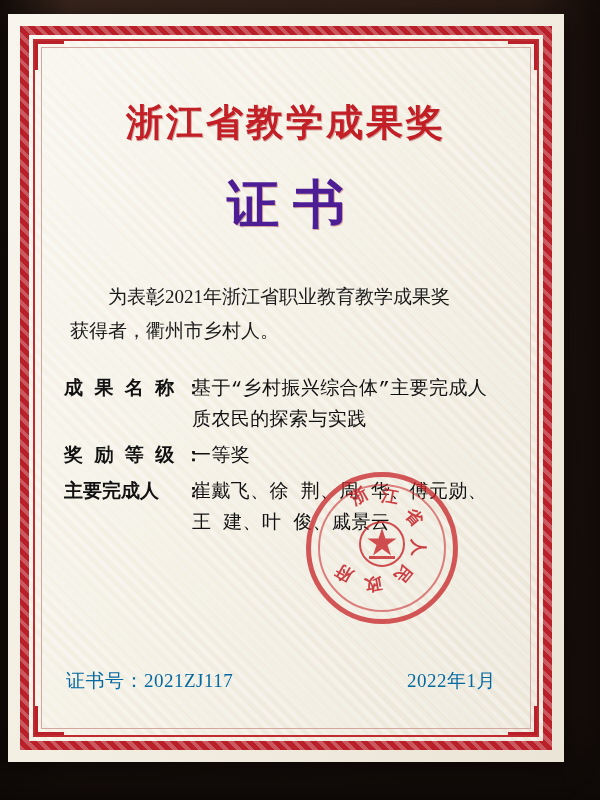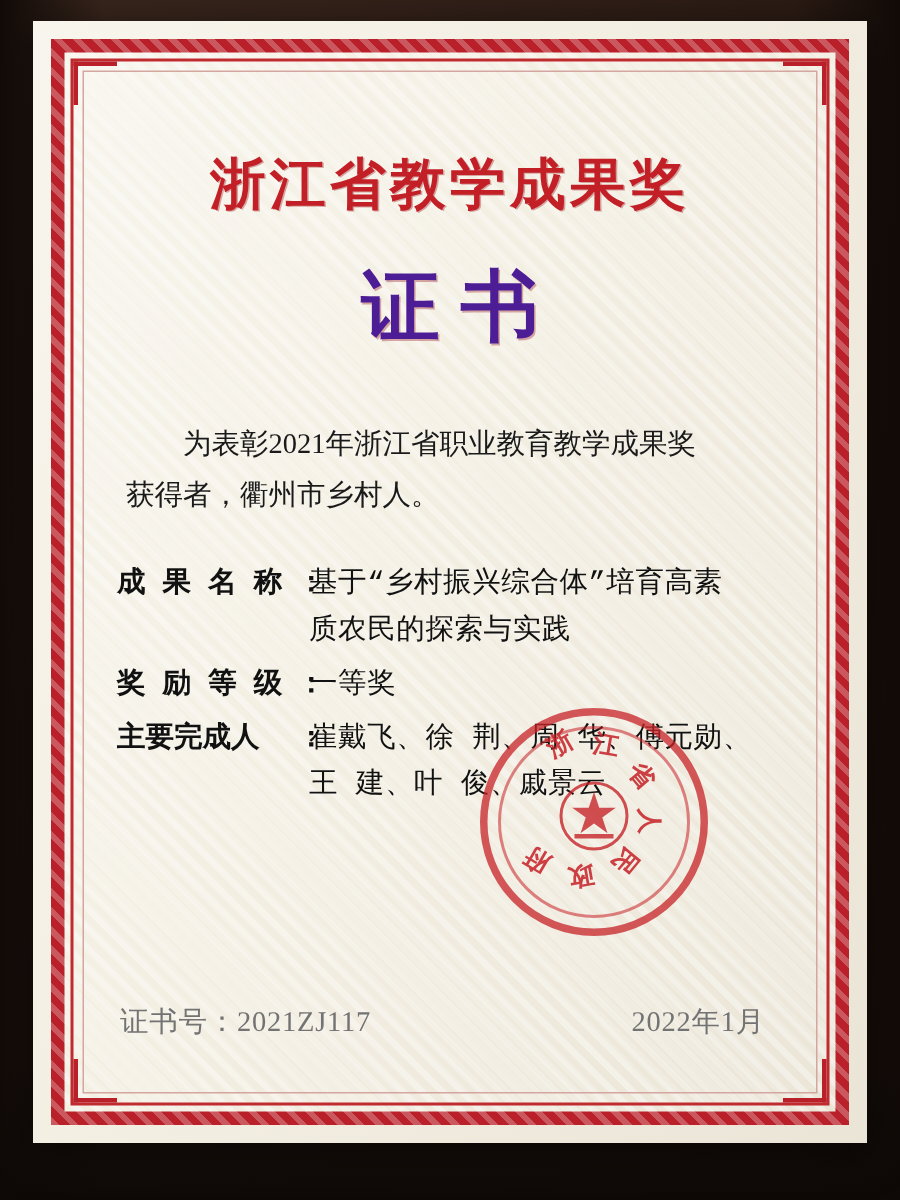--- a/index.html
+++ b/index.html
@@ -33,21 +33,21 @@
   }
   .bg-shadow-bottom {
     position: absolute;
     left: 0; right: 0; bottom: 0; height: 90px;
     background: linear-gradient(0deg, #0e0907 0%, rgba(14,9,7,0) 100%);
   }
 
   
   .certificate {
     position: absolute;
-    left: 22px;
+    left: 8px;
     top: 14px;
     width: 556px;
     height: 748px;
     background: #f4f0e4;
     box-shadow: 0 6px 26px rgba(0,0,0,0.6);
   }
   .paper-tint {
     position: absolute;
     inset: 0;
     background: linear-gradient(115deg, rgba(255,255,255,0.35) 0%, rgba(237,231,216,0.2) 45%, rgba(215,208,190,0.35) 100%);
@@ -204,21 +204,21 @@
   }
 
   .footer {
     position: absolute;
     left: 10px;
     right: 14px;
     bottom: 22px;
     display: flex;
     justify-content: space-between;
     align-items: baseline;
-    color: #737373;
+    color: #0369a1;
     font-size: 19px;
   }
   .footer-left { letter-spacing: 0.5px; }
   .footer-right { letter-spacing: 0.5px; padding-right: 6px; }
 </style>
 </head>
 <body>
 
 <div class="photo-frame">
   <div class="bg-shadow-left"></div>
@@ -246,21 +246,21 @@
       </div>
 
       <div class="fields">
 
         <div class="field-row">
           <div class="field-label">
             <span>成 果 名 称</span>
             <span class="field-label-colon">：</span>
           </div>
           <div class="field-value">
-            <span class="v-line">基于“乡村振兴综合体”培育高素</span>
+            <span class="v-line">基于“乡村振兴综合体”主要完成人</span>
             <span class="v-line">质农民的探索与实践</span>
           </div>
         </div>
 
         <div class="field-row">
           <div class="field-label">
             <span>奖 励 等 级</span>
             <span class="field-label-colon">：</span>
           </div>
           <div class="field-value">

